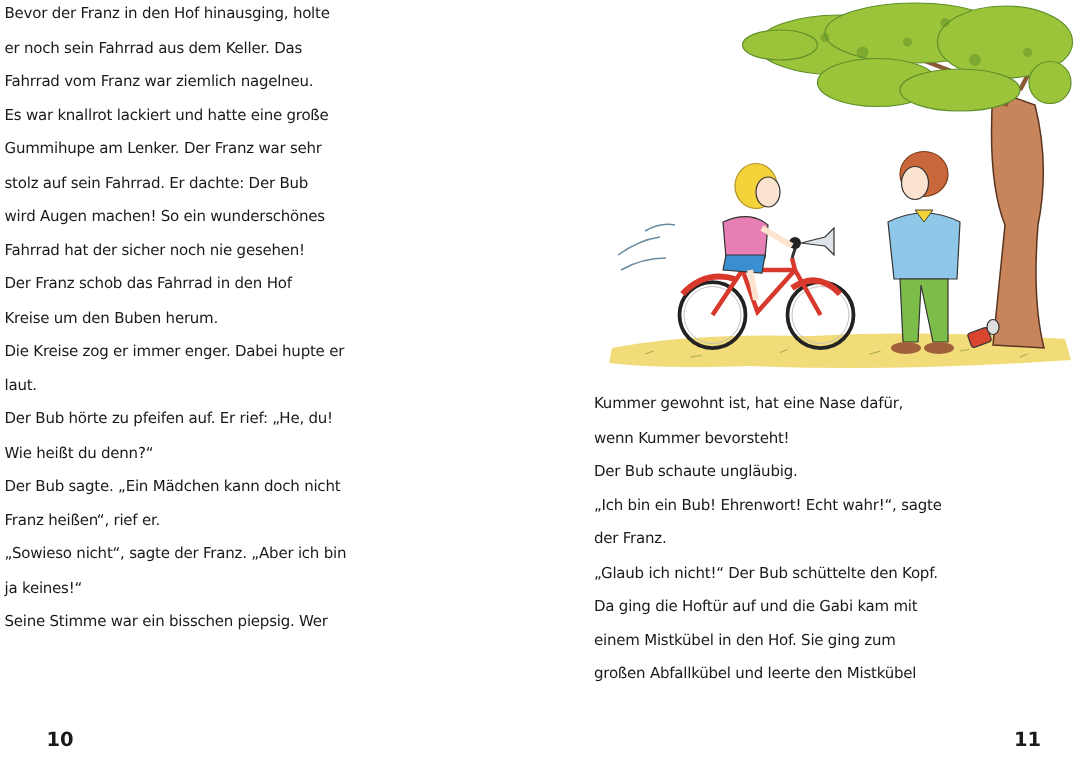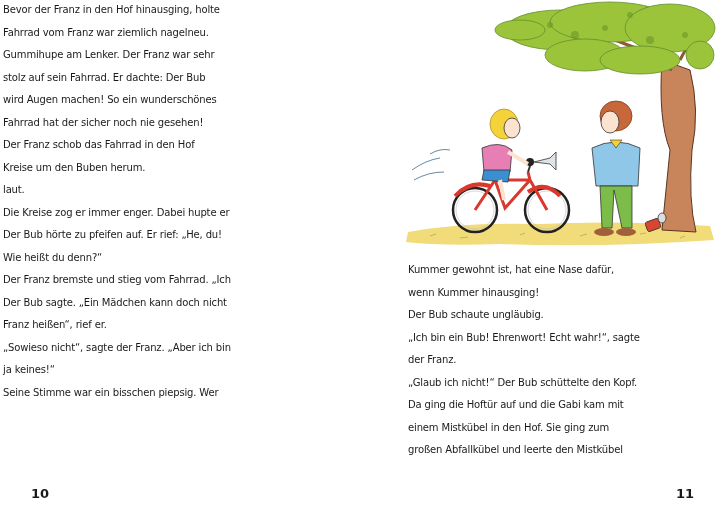--- a/index.html
+++ b/index.html
@@ -3,45 +3,46 @@
 <meta charset="utf-8">
 <style>
   html, body { margin:0; padding:0; background:#ffffff; }
   body { width:720px; height:508px; position:relative; overflow:hidden;
          font-family:"DejaVu Sans", sans-serif; color:#1a1a1a; }
   .page { position:absolute; top:0; height:508px; }
   .page-left { left:0; width:360px; }
   .page-right { left:360px; width:360px; }
   .text-block { position:absolute; font-size:10px; line-height:22.5px; letter-spacing:-0.15px; white-space:nowrap; }
   .left-text { left:3px; top:-1px; }
-  .right-text { left:48px; top:259px; }
+  .right-text { left:36px; top:259px; }
   .line { display:block; height:22.5px; }
   .page-number { position:absolute; top:486px; font-size:13px; font-weight:bold; }
   .pn-left { left:31px; }
   .pn-right { left:316px; }
   .illustration { position:absolute; left:40px; top:0; width:320px; height:255px; }
 </style>
 </head>
 <body>
 
 <div class="page page-left">
   <div class="text-block left-text">
     <span class="line">Bevor der Franz in den Hof hinausging, holte</span>
+    <span class="line">er noch sein Fahrrad aus dem Keller. Das</span>
     <span class="line">Fahrrad vom Franz war ziemlich nagelneu.</span>
+    <span class="line">Es war knallrot lackiert und hatte eine große</span>
     <span class="line">Gummihupe am Lenker. Der Franz war sehr</span>
     <span class="line">stolz auf sein Fahrrad. Er dachte: Der Bub</span>
     <span class="line">wird Augen machen! So ein wunderschönes</span>
     <span class="line">Fahrrad hat der sicher noch nie gesehen!</span>
     <span class="line">Der Franz schob das Fahrrad in den Hof</span>
     <span class="line">Kreise um den Buben herum.</span>
+    <span class="line">Die Kreise zog er immer enger. Dabei hupte er</span>
     <span class="line">laut.</span>
-    <span class="line">Die Kreise zog er immer enger. Dabei hupte er</span>
     <span class="line">Der Bub hörte zu pfeifen auf. Er rief: „He, du!</span>
     <span class="line">Wie heißt du denn?“</span>
-    <span class="line">Der Franz bremste und stieg vom Fahrrad. „Ich</span>
     <span class="line">Der Bub sagte. „Ein Mädchen kann doch nicht</span>
     <span class="line">Franz heißen“, rief er.</span>
     <span class="line">„Sowieso nicht“, sagte der Franz. „Aber ich bin</span>
     <span class="line">ja keines!“</span>
     <span class="line">Seine Stimme war ein bisschen piepsig. Wer</span>
   </div>
   <div class="page-number pn-left">10</div>
 </div>
 
 <div class="page page-right">
@@ -115,21 +116,21 @@
       <path d="M192 148 Q216 136 240 148 L238 186 L196 186 Z" fill="#8fc7e8" stroke="#333" stroke-width="0.8"></path>
       <path d="M210 140 L216 148 L222 140 Z" fill="#f4d23a" stroke="#333" stroke-width="0.6"></path>
       <path d="M200 186 L202 228 L212 228 L214 190 L222 228 L232 228 L232 186 Z" fill="#7cbd4a" stroke="#333" stroke-width="0.8"></path>
       <ellipse cx="204" cy="232" rx="10" ry="4" fill="#a0603a"></ellipse>
       <ellipse cx="226" cy="232" rx="10" ry="4" fill="#a0603a"></ellipse>
     </g>
   </svg>
 
   <div class="text-block right-text">
     <span class="line">Kummer gewohnt ist, hat eine Nase dafür,</span>
-    <span class="line">wenn Kummer hinausging!</span>
+    <span class="line">wenn Kummer bevorsteht!</span>
     <span class="line">Der Bub schaute ungläubig.</span>
     <span class="line">„Ich bin ein Bub! Ehrenwort! Echt wahr!“, sagte</span>
     <span class="line">der Franz.</span>
     <span class="line">„Glaub ich nicht!“ Der Bub schüttelte den Kopf.</span>
     <span class="line">Da ging die Hoftür auf und die Gabi kam mit</span>
     <span class="line">einem Mistkübel in den Hof. Sie ging zum</span>
     <span class="line">großen Abfallkübel und leerte den Mistkübel</span>
   </div>
   <div class="page-number pn-right">11</div>
 </div>

